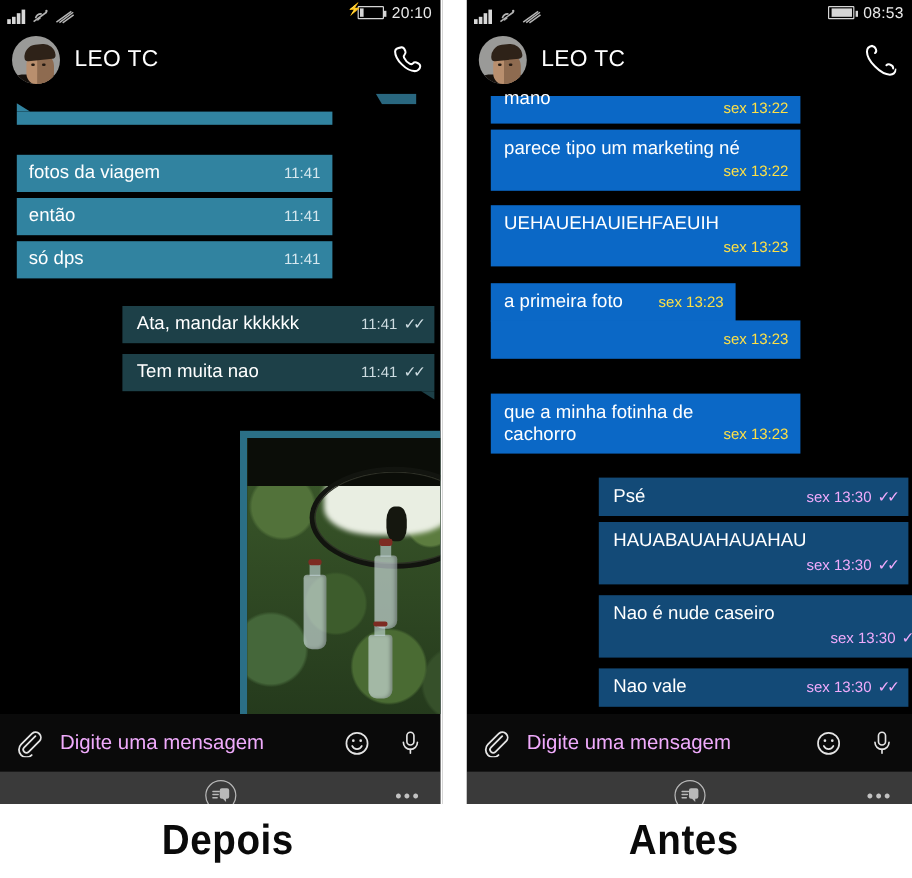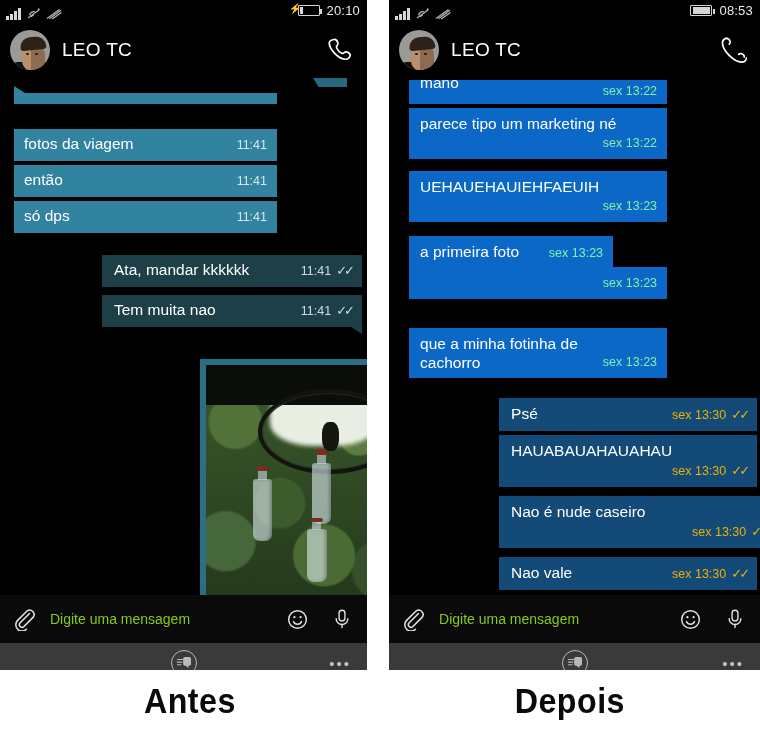--- a/index.html
+++ b/index.html
@@ -55,23 +55,23 @@
   .inline { display:flex; align-items:baseline; justify-content:space-between; gap:10px; }
   .stacked .meta { display:block; text-align:right; margin-top:1px; }
 
   .tail-in { position:absolute; left:0; top:-7px; width:0; height:0;
              border-left:11px solid #3183a0; border-top:7px solid transparent; }
   .tail-out { position:absolute; right:0; bottom:-7px; width:0; height:0;
               border-right:11px solid #1d4048; border-bottom:7px solid transparent; }
 
   
   .r-in { background:#0b68c6; padding:6px 10px 6px 11px; }
-  .r-in .meta { color:#86efac; }
+  .r-in .meta { color:#fde047; }
   .r-out { background:#134a77; padding:6px 10px 6px 12px; }
-  .r-out .meta { color:#eab308; }
+  .r-out .meta { color:#f0abfc; }
 
   .chk { letter-spacing:-3px; margin-left:5px; font-size:13px; }
 
   
   .photo-wrap { position:relative; margin:8px 0 0 100px; width:258px; height:150px; background:#2b6f86; padding:4px 6px 4px 6px; }
   .photo { position:relative; width:100%; height:100%; overflow:hidden; background:#1d2b14; }
   .p-sky { position:absolute; left:26%; top:10%; width:44%; height:24%; background:#e9eee2; border-radius:40%; filter:blur(2px); }
   .p-foliage { position:absolute; inset:0; background:
       radial-gradient(circle at 12% 24%, #52723a 0 9%, transparent 10%),
       radial-gradient(circle at 30% 58%, #3d5c2c 0 11%, transparent 12%),
@@ -85,21 +85,21 @@
   .p-rim { position:absolute; left:21%; top:10%; width:58%; height:36%; border:4px solid #12140f; border-radius:50%; box-shadow:inset 0 0 0 1px #2d2f26; }
   .p-hub { position:absolute; left:47%; top:24%; width:7%; height:12%; background:#15170f; border-radius:40%; }
   .p-bot { position:absolute; width:8%; height:26%; background:rgba(218,232,236,.62); border-radius:3px 3px 7px 7px; box-shadow:inset -2px 0 3px rgba(0,0,0,.25); }
   .p-bot::before { content:""; position:absolute; left:26%; top:-16%; width:48%; height:18%; background:rgba(200,218,224,.6); }
   .p-bot::after { content:""; position:absolute; left:20%; top:-22%; width:60%; height:9%; background:#7d2b22; border-radius:2px; }
   .b1 { left:19%; top:48%; } .b2 { left:43%; top:41%; } .b3 { left:67%; top:52%; }
   .b4 { left:41%; top:69%; height:22%; }
 
   
   .composer { position:relative; height:48px; background:#0a0a0a; display:flex; align-items:center; padding:0 14px 0 12px; }
-  .ph { margin-left:14px; font-size:14px; color:#84cc16; }
+  .ph { margin-left:14px; font-size:17px; color:#f0abfc; }
   .comp-right { margin-left:auto; display:flex; align-items:center; gap:22px; }
 
   
   .navbar { position:relative; height:40px; background:#3a3a3a; display:flex; align-items:center; justify-content:center; }
   .nav-circle { width:26px; height:26px; border-radius:50%; border:1.6px solid #b9b9b9; display:flex; align-items:center; justify-content:center; }
   .nav-dots { position:absolute; right:16px; color:#c2c2c2; font-size:15px; letter-spacing:2px; line-height:1; }
 
   
   .sliver { position:absolute; right:20px; top:0; width:34px; height:9px; background:#2b6d86; clip-path:polygon(0 0,100% 0,100% 100%,16% 100%); opacity:.95; }
 
@@ -455,20 +455,20 @@
           </svg>
         </span>
         <span class="nav-dots">•••</span>
 
       </div>
     </div>
   </div>
 
   <div class="captions">
     <div class="cap">
+      <span>Depois</span>
+    </div>
+    <div class="cap">
       <span>Antes</span>
     </div>
-    <div class="cap">
-      <span>Depois</span>
-    </div>
   </div>
 
 </div>
 
 </body></html>

